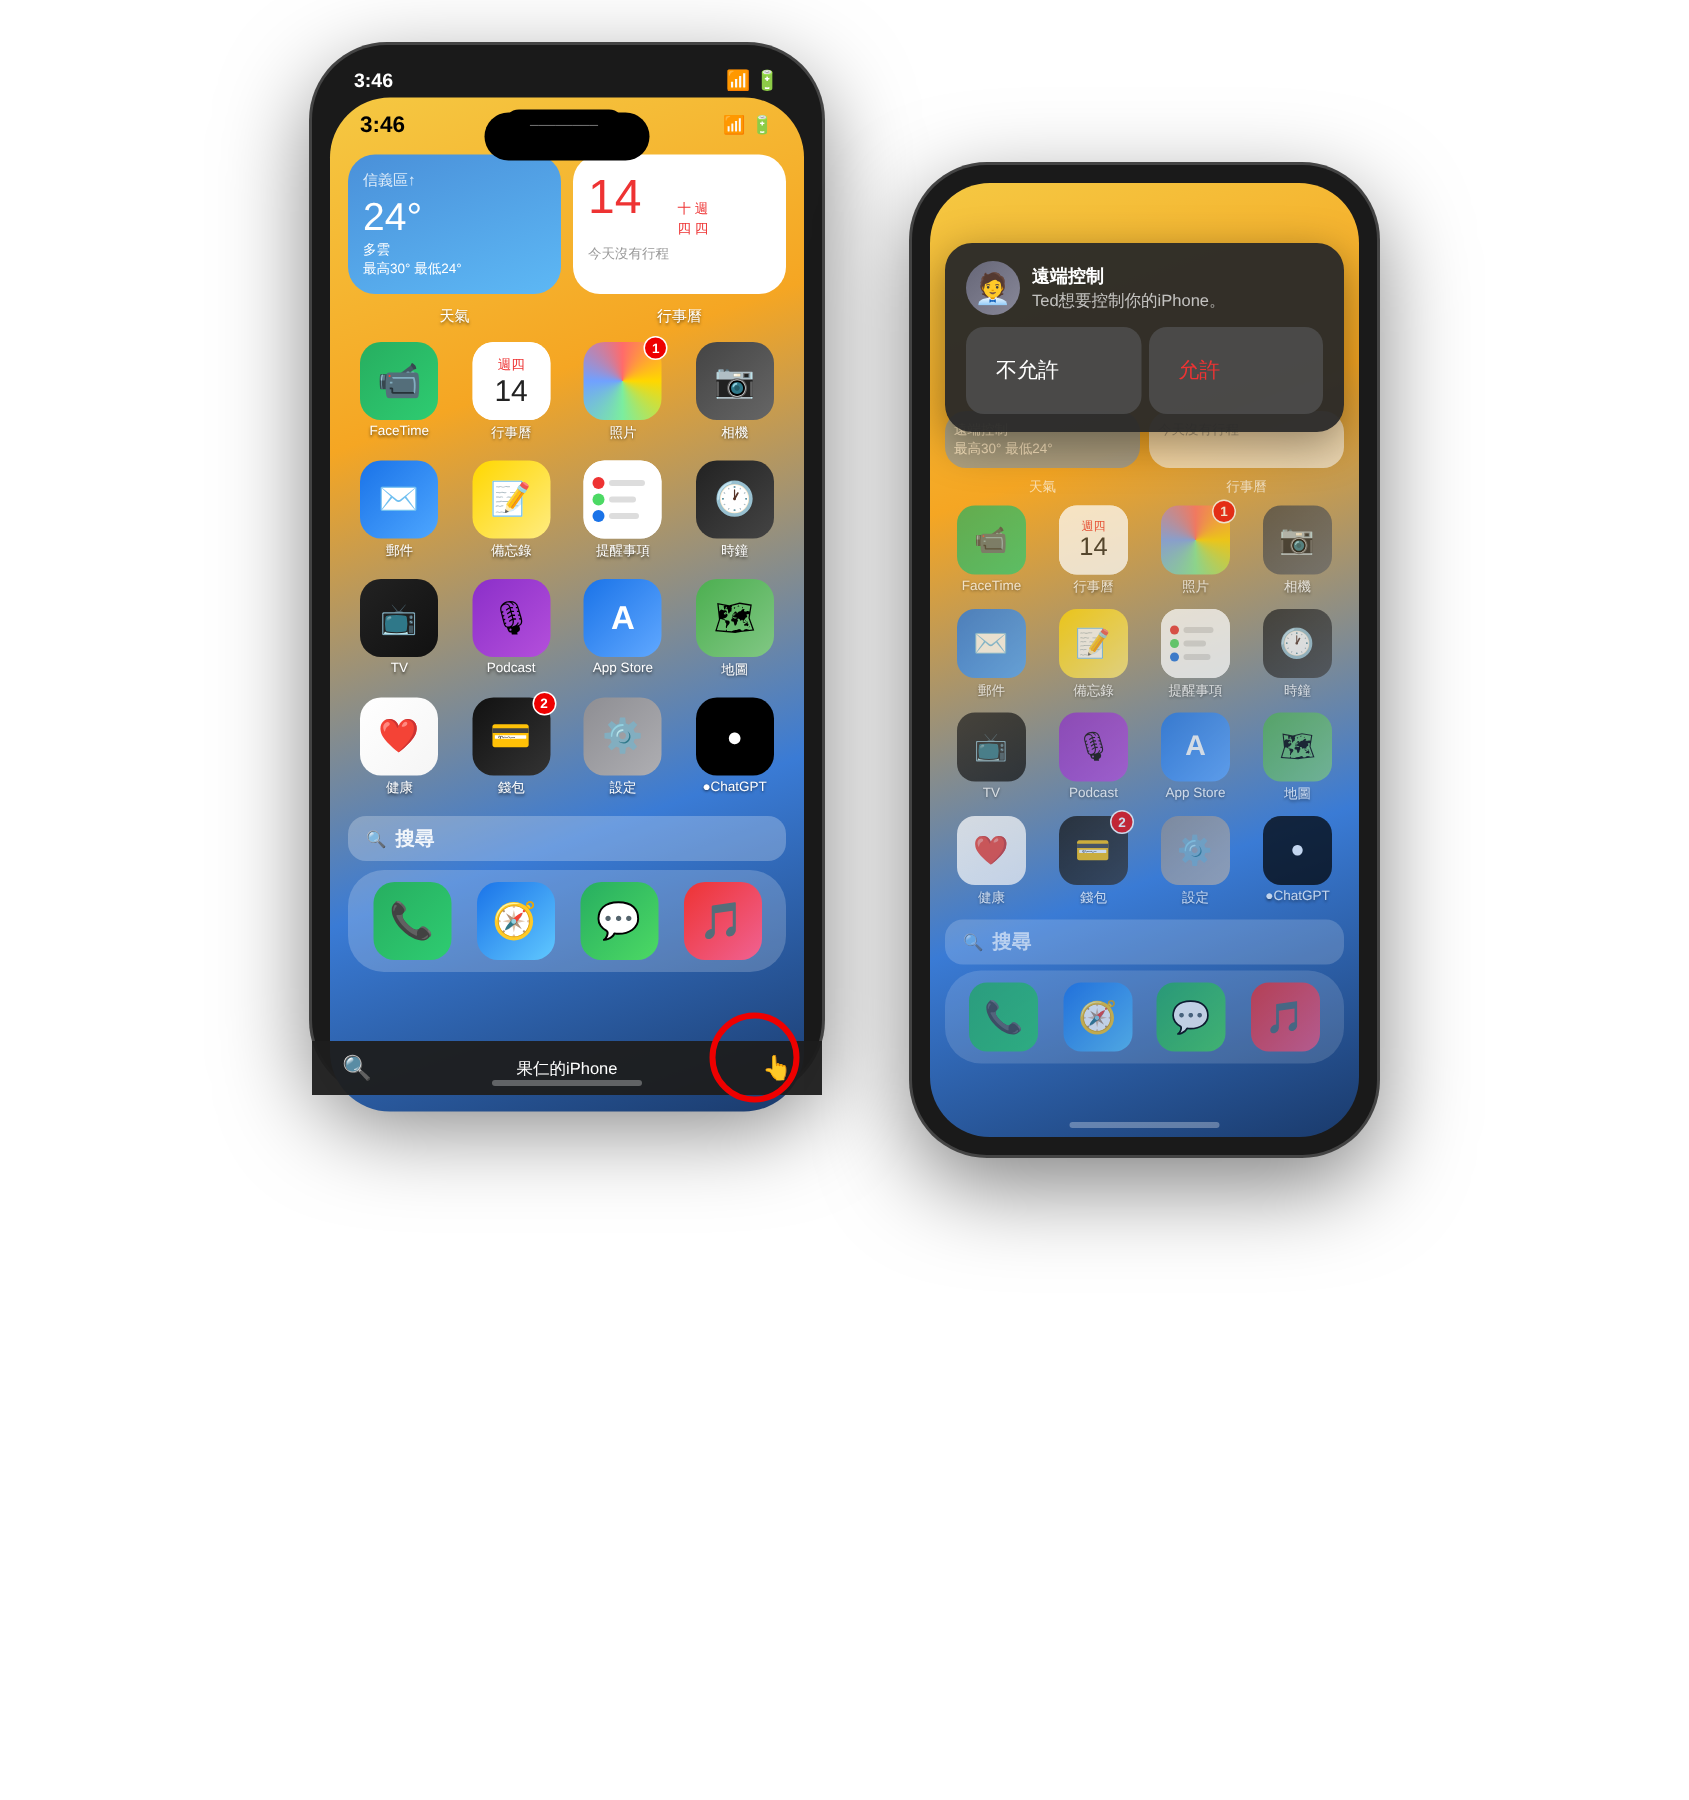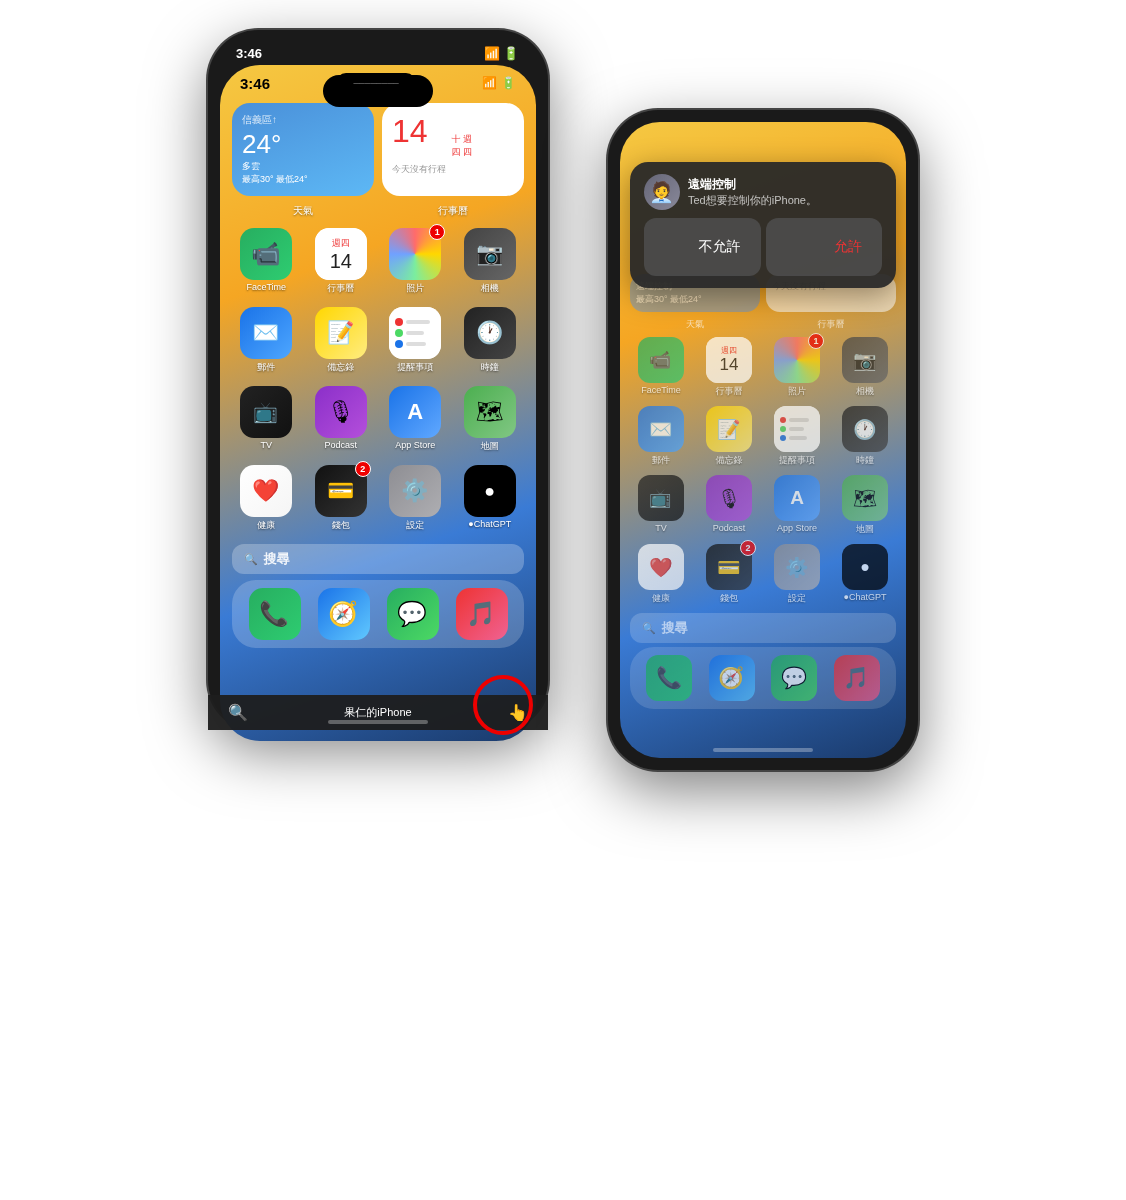--- a/index.html
+++ b/index.html
@@ -386,21 +386,21 @@
     }
 
     .notif-buttons {
       display: flex;
       gap: 1px;
     }
 
     .notif-btn {
       flex: 1;
       padding: 20px;
-      text-align: right;
+      text-align: left;
       font-size: 14px;
       font-weight: 500;
       border-radius: 12px;
       background: rgba(80,80,80,0.8);
     }
 
     .notif-btn.deny {
       color: #fff;
       margin-right: 4px;
     }

